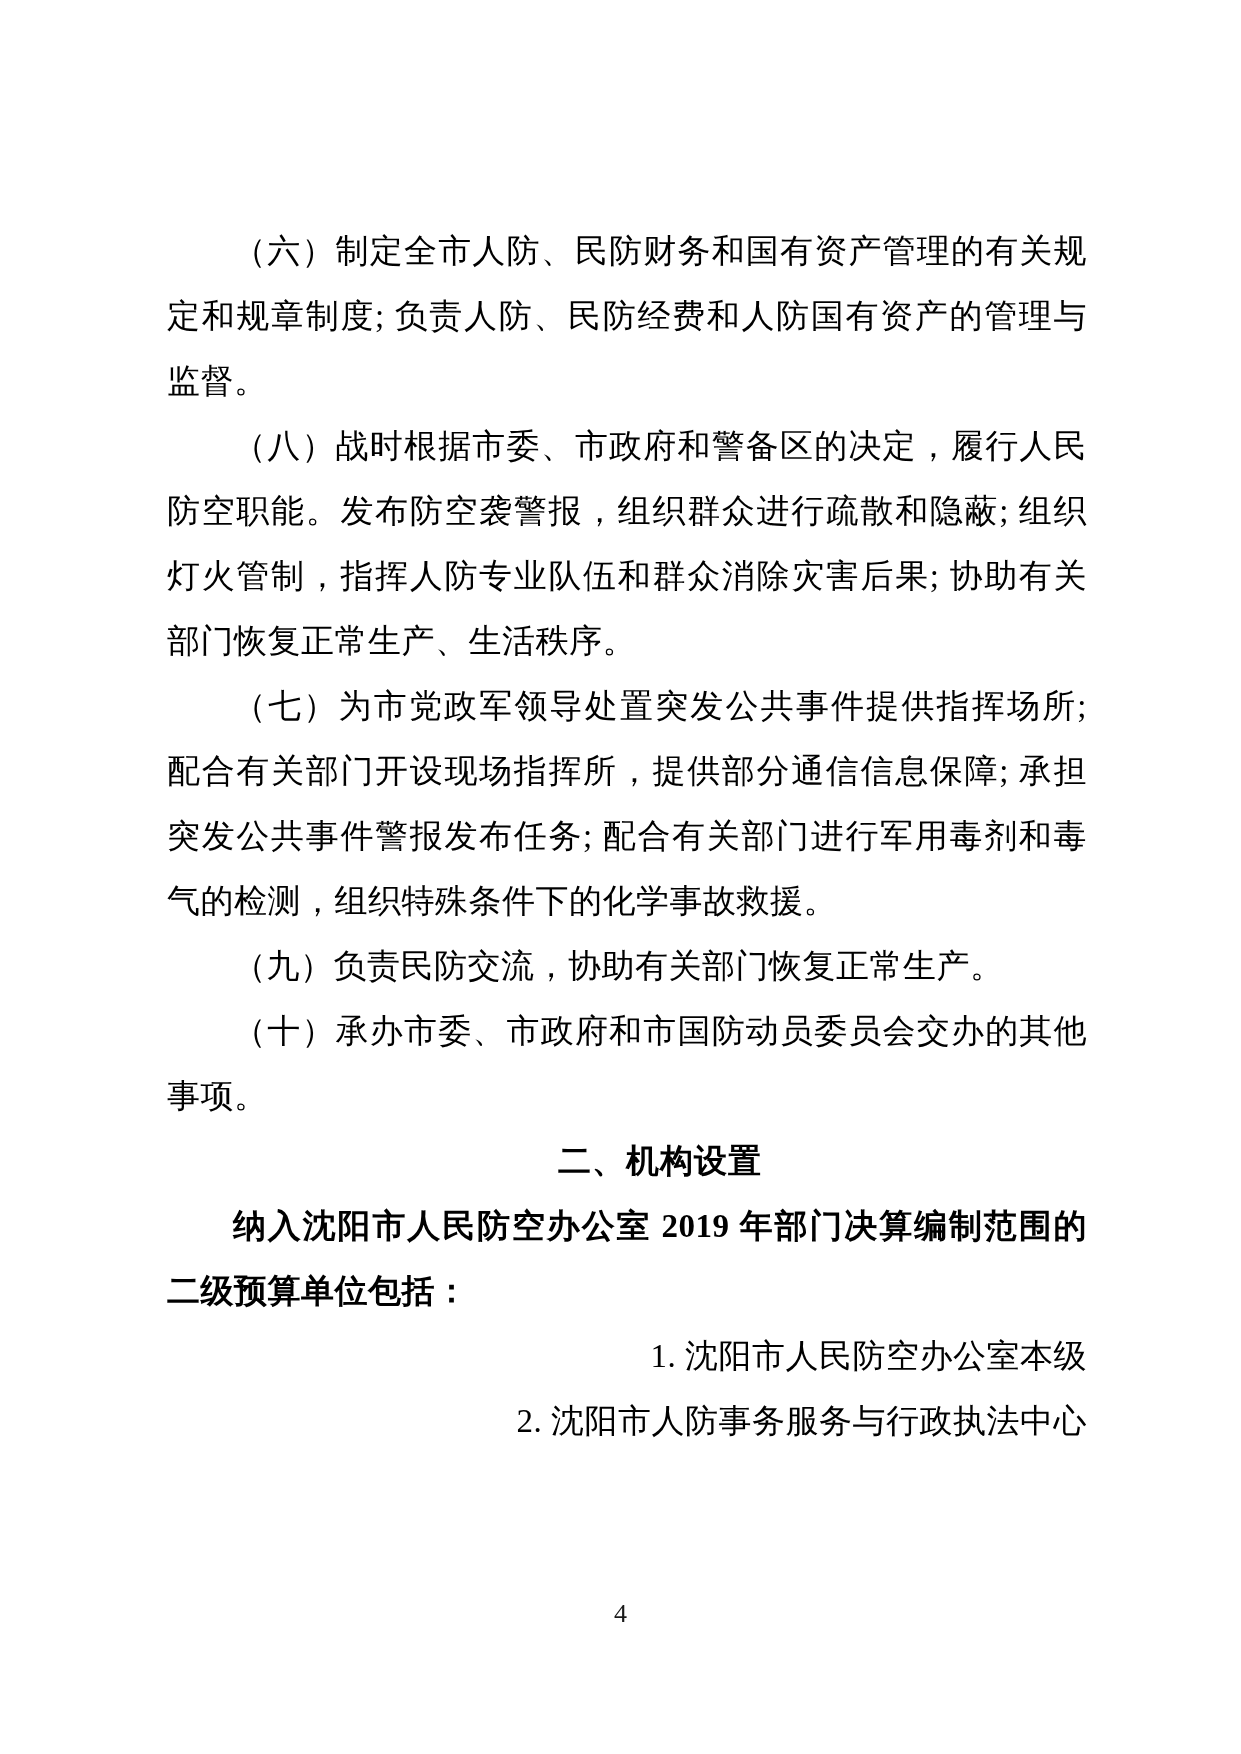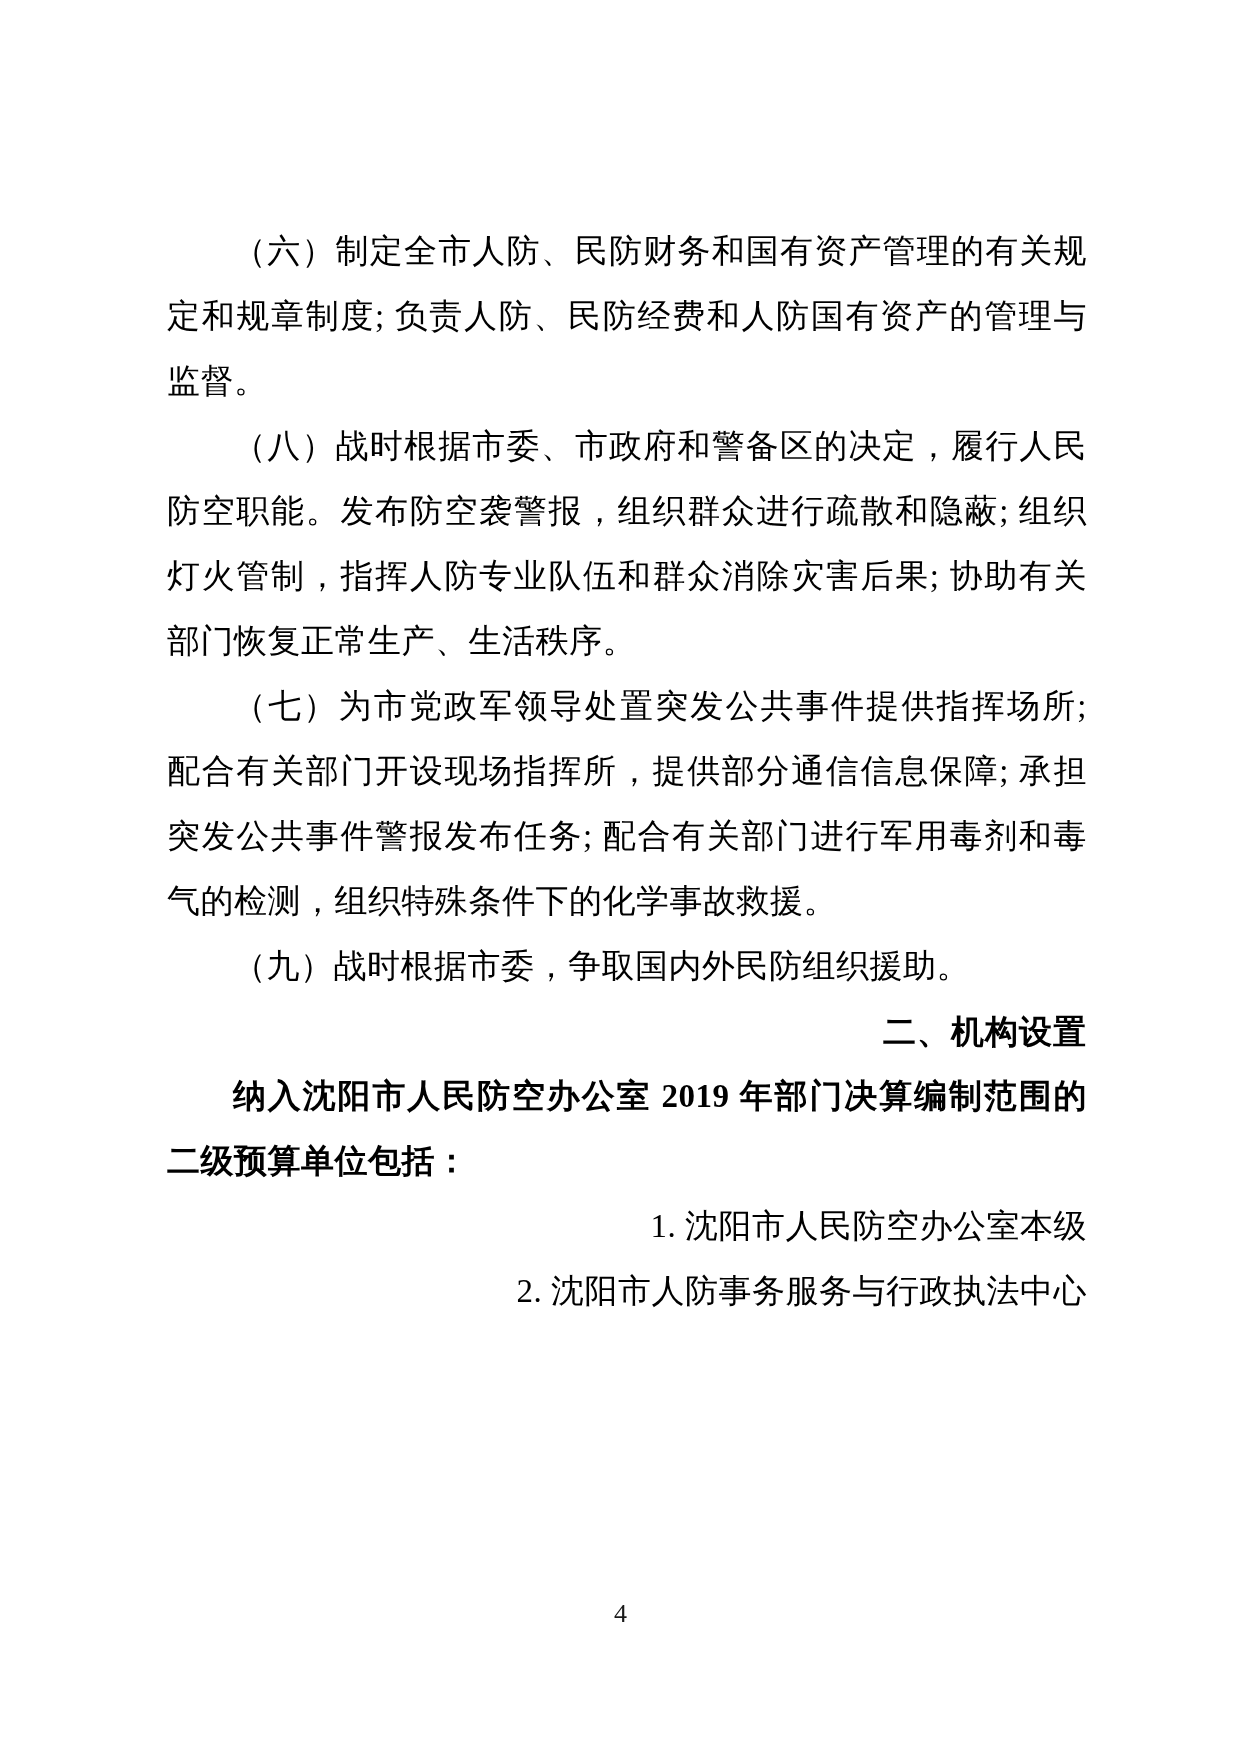--- a/index.html
+++ b/index.html
@@ -30,23 +30,23 @@
     margin: 0;
     font-size: 33px;
     line-height: 65px;
     text-indent: 2em;
     text-align: justify;
     letter-spacing: 0.5px;
     font-family: "Liberation Serif", "DejaVu Serif", serif;
     font-weight: 400;
   }
   .para.heading {
-    font-family: Liberation Sans, sans-serif;
+    font-family: Liberation Serif, serif;
     font-weight: 700;
-    text-align: right;
+    text-align: center;
     letter-spacing: 1px;
   }
   .para.bold-lead {
     font-weight: 700;
     font-family: Liberation Serif, serif;
   }
   .para.list-line {
     text-align: right;
   }
   .page-footer {
@@ -64,21 +64,22 @@
   }
 </style>
 </head>
 <body>
 
 <div class="page">
   <main class="content">
     <p class="para">（六）制定全市人防、民防财务和国有资产管理的有关规定和规章制度; 负责人防、民防经费和人防国有资产的管理与监督。</p>
     <p class="para">（八）战时根据市委、市政府和警备区的决定，履行人民防空职能。发布防空袭警报，组织群众进行疏散和隐蔽; 组织灯火管制，指挥人防专业队伍和群众消除灾害后果; 协助有关部门恢复正常生产、生活秩序。</p>
     <p class="para">（七）为市党政军领导处置突发公共事件提供指挥场所; 配合有关部门开设现场指挥所，提供部分通信信息保障; 承担突发公共事件警报发布任务; 配合有关部门进行军用毒剂和毒气的检测，组织特殊条件下的化学事故救援。</p>
-    <p class="para">（九）战时根据市委，争取国内外民防组织援助。</p>
+    <p class="para">（九）负责民防交流，协助有关部门恢复正常生产。</p>
+    <p class="para">（十）承办市委、市政府和市国防动员委员会交办的其他事项。</p>
     <h2 class="para heading">二、机构设置</h2>
     <p class="para bold-lead">纳入沈阳市人民防空办公室 2019 年部门决算编制范围的二级预算单位包括：</p>
     <p class="para list-line">1. 沈阳市人民防空办公室本级</p>
     <p class="para list-line">2. 沈阳市人防事务服务与行政执法中心</p>
   </main>
 
   <footer class="page-footer">
     <span class="page-number">4</span>
   </footer>
 </div>

